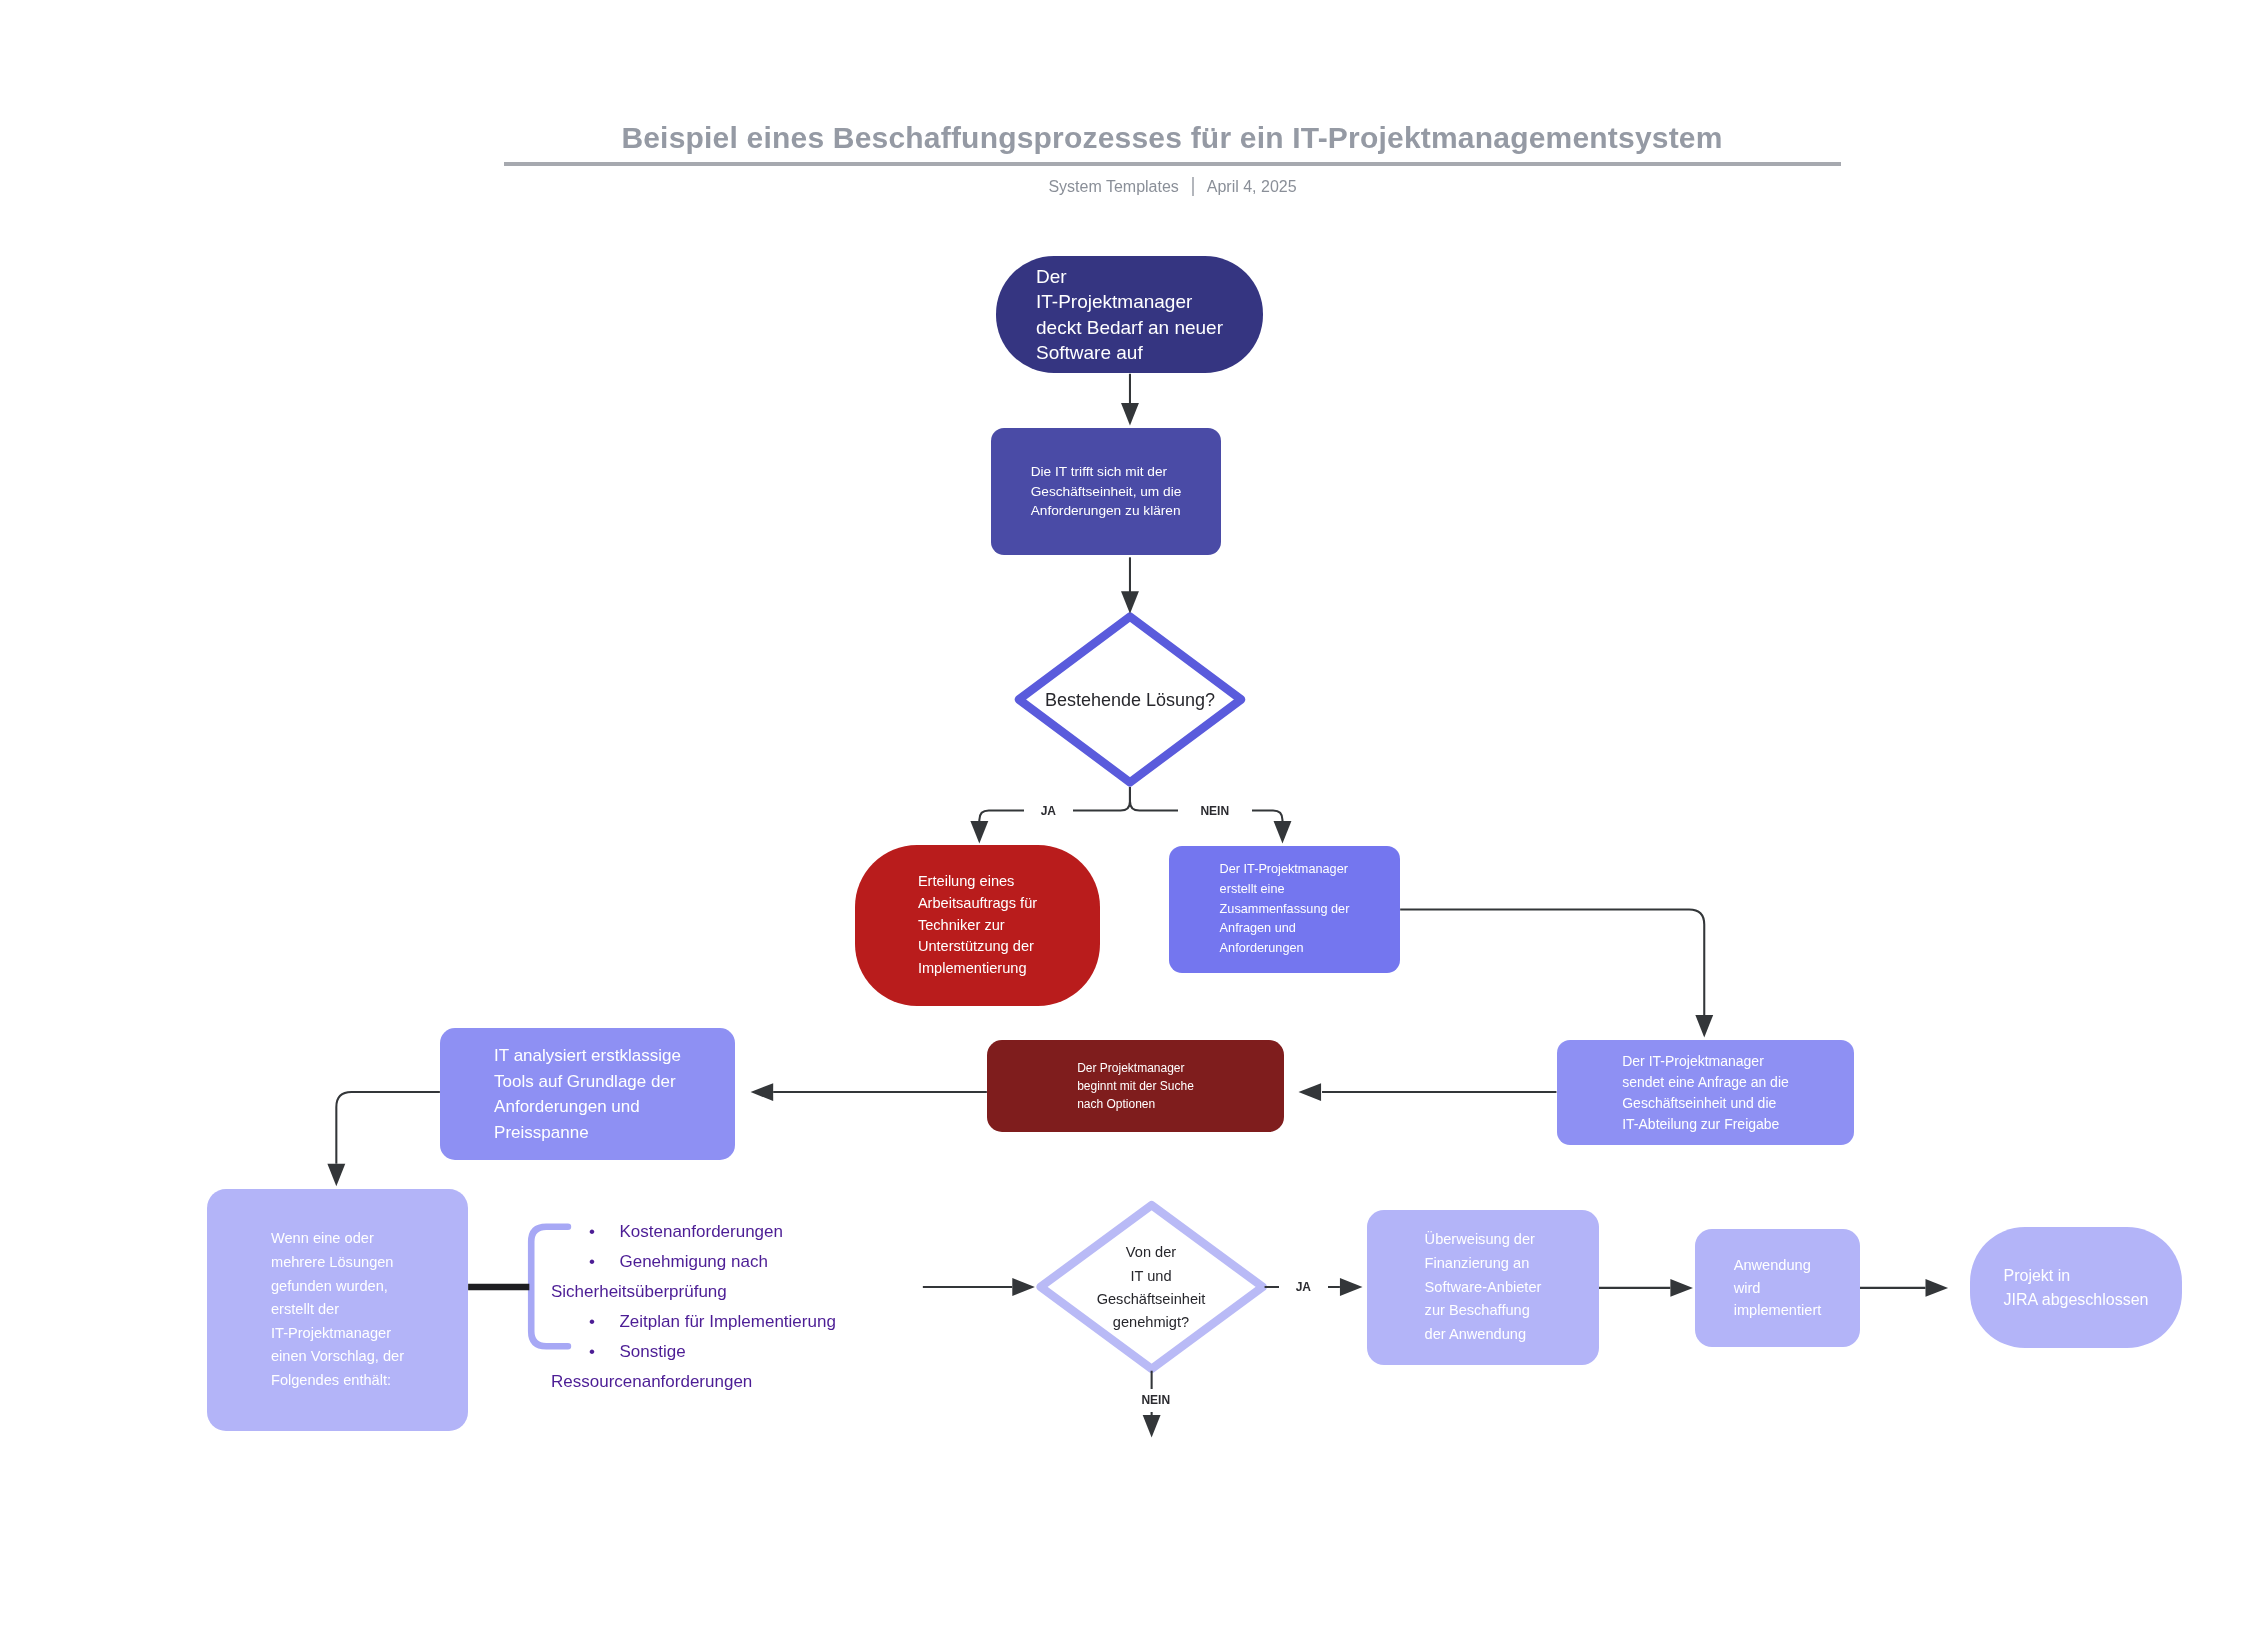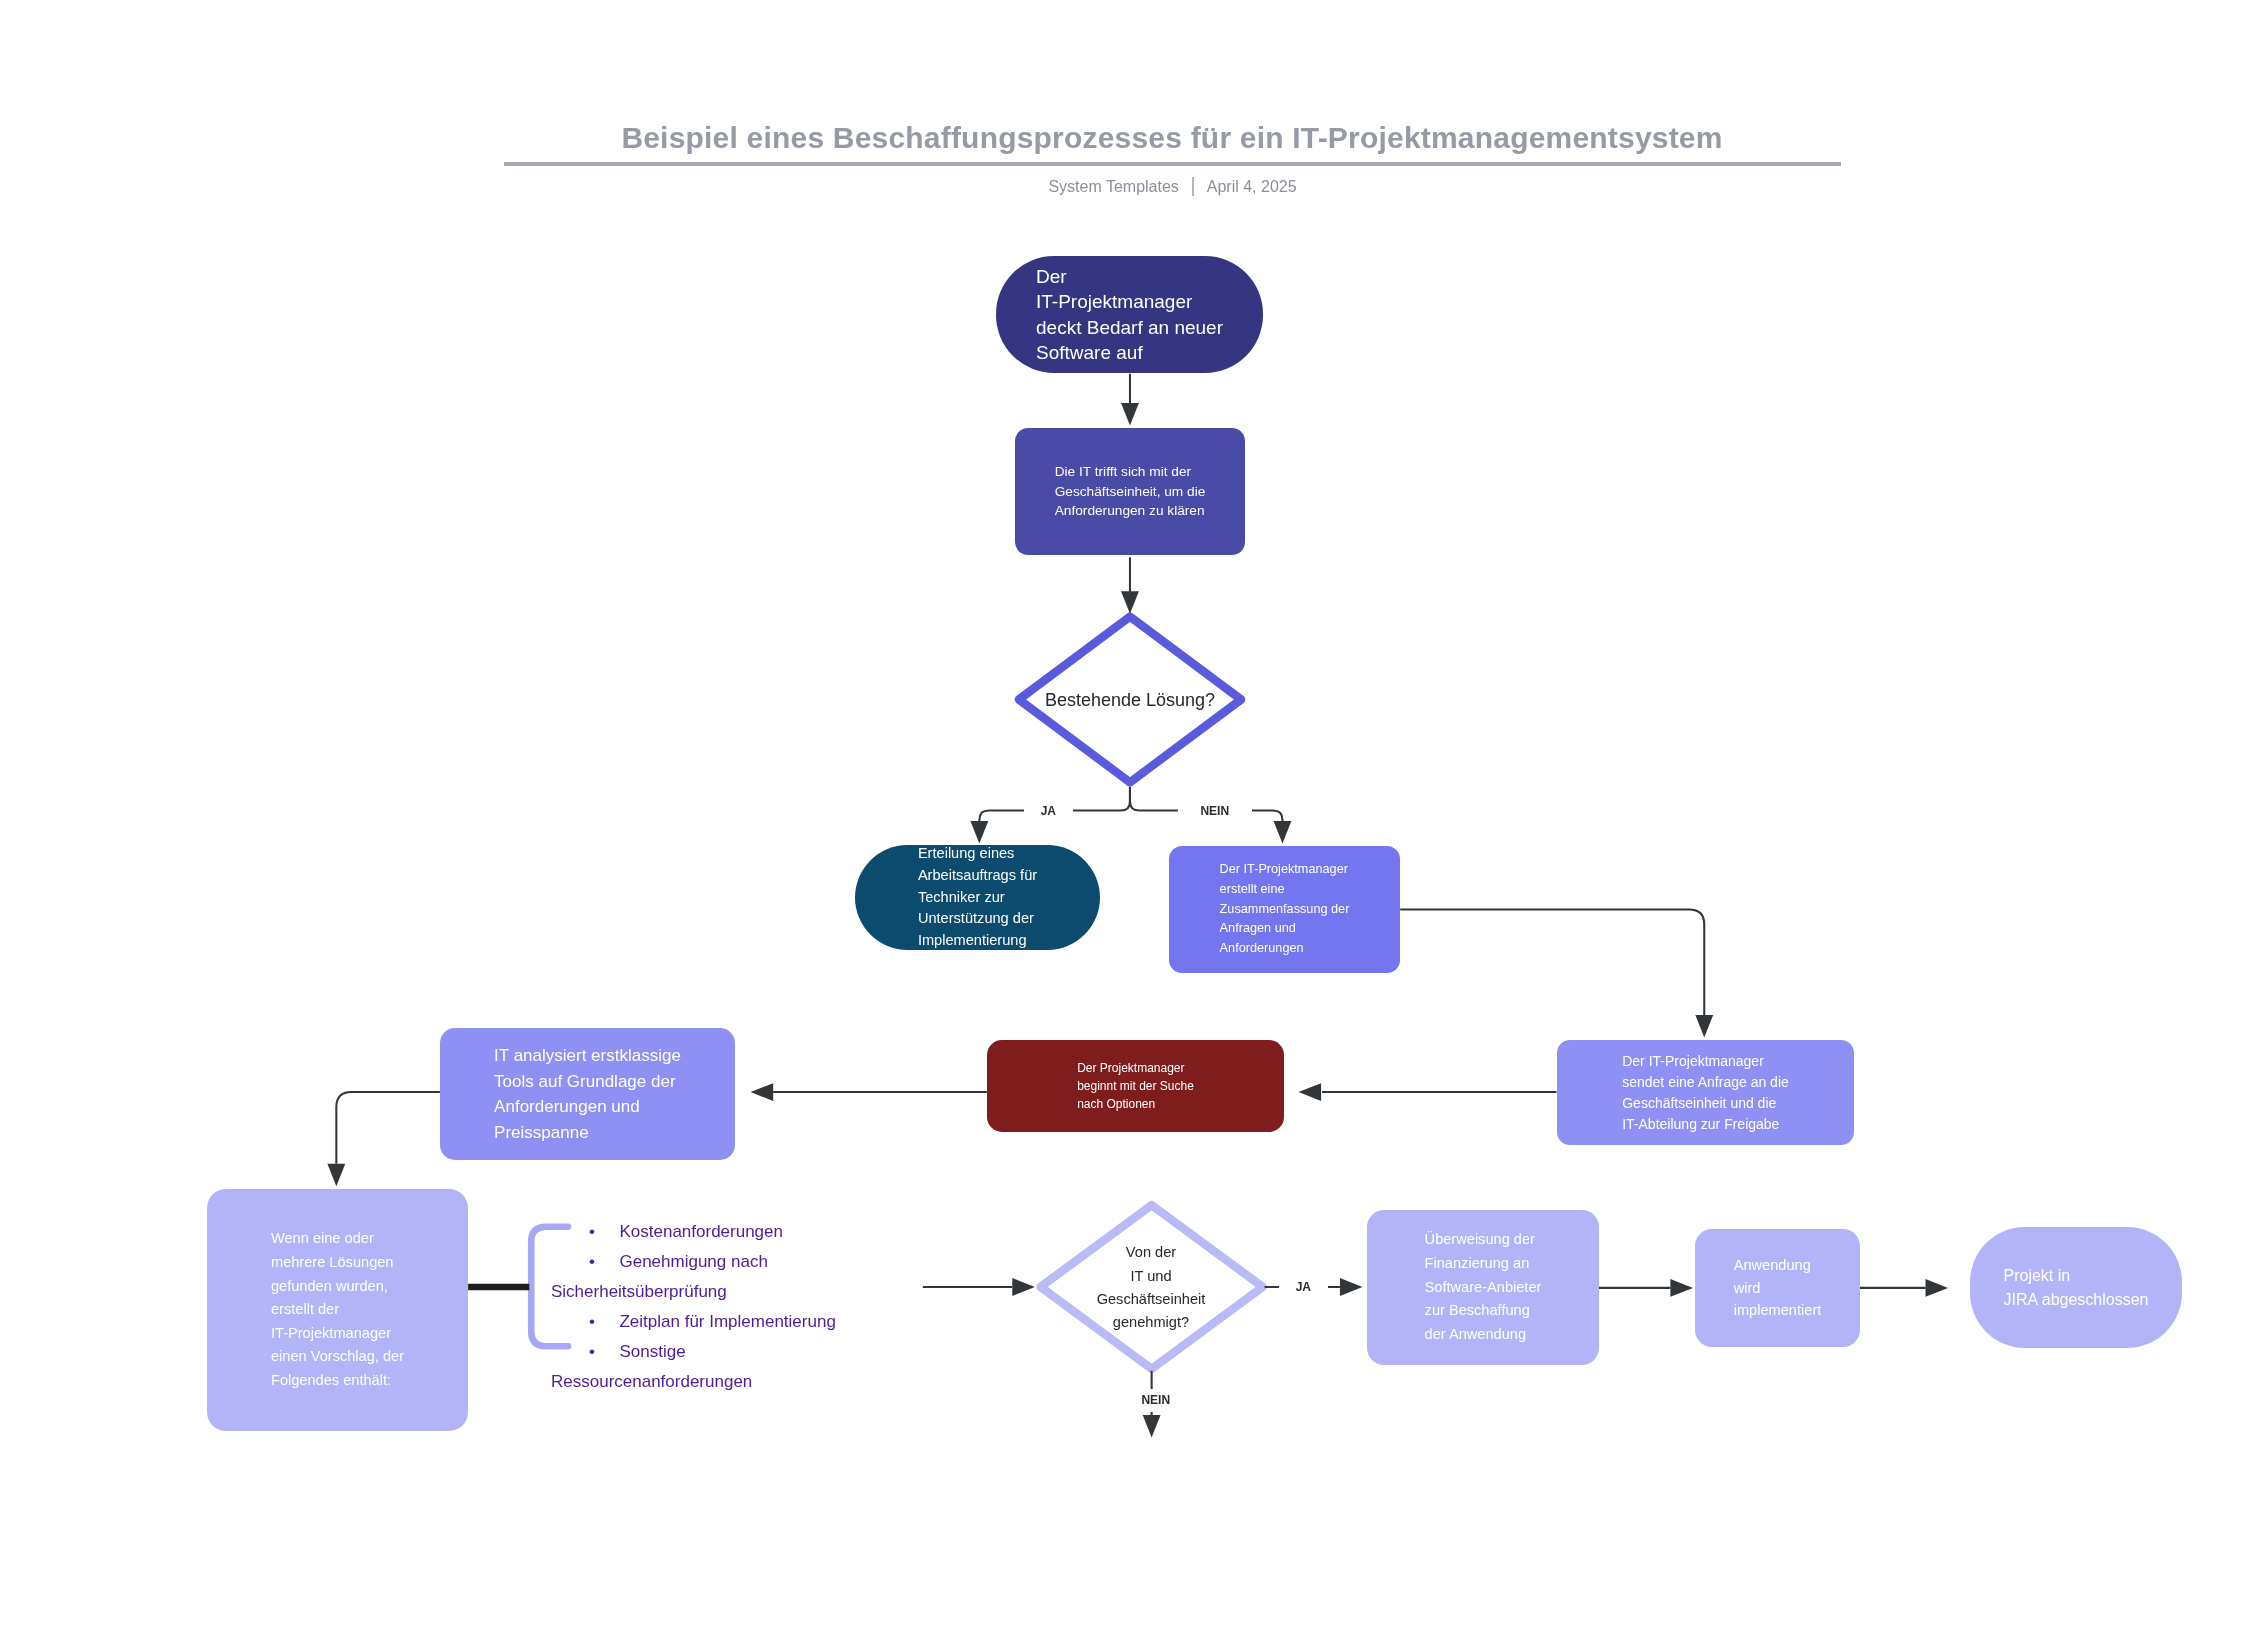--- a/index.html
+++ b/index.html
@@ -13,23 +13,23 @@
   .subtitle{position:absolute;left:796px;top:177px;width:753px;display:flex;align-items:center;
             justify-content:center;gap:13px;font-size:16px;color:#8A8F98;}
   .subtitle .vbar{width:1.9px;height:19px;background:#B3B6BC;}
 
   
   .node{position:absolute;display:flex;align-items:center;justify-content:center;
         color:#ffffff;white-space:pre-line;box-sizing:border-box;}
 
   .n-start{left:996px;top:256px;width:267px;height:117px;background:#353581;border-radius:58px;
            font-size:19px;line-height:1.32;}
-  .n-step2{left:1015px;top:428px;width:230px;height:127px;background:#4A4BA6;border-radius:13px;
+  .n-step2{left:991px;top:428px;width:230px;height:127px;background:#4A4BA6;border-radius:13px;
            font-size:13.7px;line-height:1.45;}
-  .n-ja{left:855px;top:845px;width:245px;height:105px;background:#0c4a6e;border-radius:62px;
+  .n-ja{left:855px;top:845px;width:245px;height:161px;background:#b91c1c;border-radius:62px;
         font-size:14.6px;line-height:1.5;}
   .n-nein{left:1169px;top:846px;width:231px;height:127px;background:#7476EF;border-radius:13px;
         font-size:12.7px;line-height:1.55;}
   .n-approval{left:1557px;top:1040px;width:297px;height:105px;background:#8E90F3;border-radius:13px;
         font-size:14px;line-height:1.5;}
   .n-search{left:987px;top:1040px;width:297px;height:92px;background:#7f1d1d;border-radius:15px;
         font-size:12px;line-height:1.5;}
   .n-analyze{left:440px;top:1028px;width:295px;height:132px;background:#8E90F3;border-radius:15px;
         font-size:17px;line-height:1.5;}
   .n-proposal{left:207px;top:1189px;width:261px;height:242px;background:#B3B4F8;border-radius:19px;

